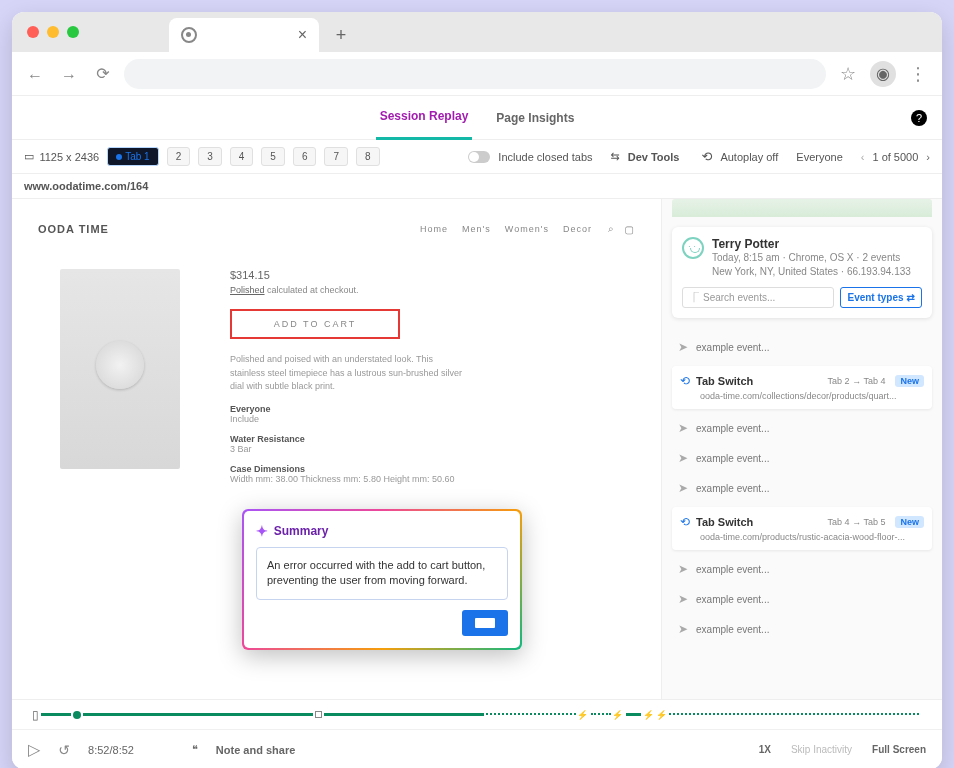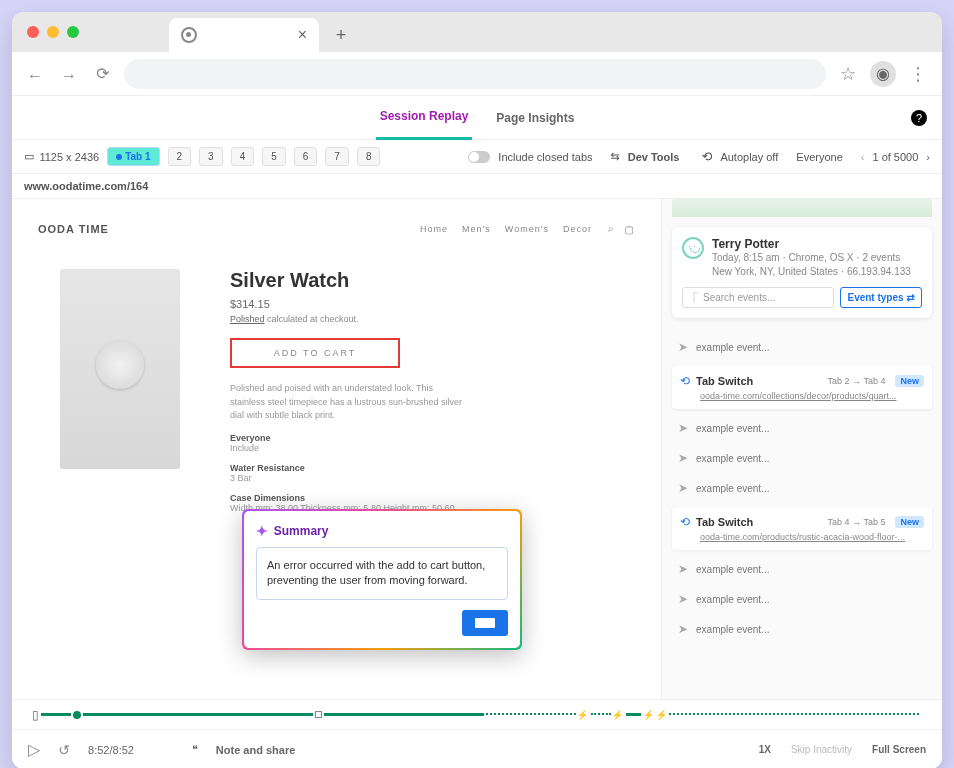--- a/index.html
+++ b/index.html
@@ -23,21 +23,21 @@
 .addr-icon { color: #888; font-size: 18px; cursor: pointer; width:28px; text-align:center; }
 .avatar-circle { width: 26px; height: 26px; background: #e0e0e0; border-radius: 50%; display:flex; align-items:center; justify-content:center; color:#666; font-size:16px; }
 .content { background: #fff; }
 .top-tabs { display: flex; justify-content: center; align-items: center; height: 44px; border-bottom: 1px solid #eee; position: relative; gap: 20px; }
 .top-tab { font-size: 12px; font-weight: 600; color: #666; padding: 14px 4px; cursor: pointer; }
 .top-tab.active { color: #a21caf; border-bottom: 3px solid #14b8a6; }
 .help-icon { position:absolute; right:15px; width:16px; height:16px; background:#000; color:#fff; border-radius:50%; font-size:11px; display:flex; align-items:center; justify-content:center; cursor:pointer; }
 .toolbar { display: flex; align-items: center; height: 34px; padding: 0 12px; border-bottom: 1px solid #eee; gap: 8px; font-size: 11px; color: #555; }
 .dimension-chip { display:flex; align-items:center; gap:5px; }
 .tab-pill { padding: 3px 8px; background:#f6f6f6; border-radius:3px; border:1px solid #e0e0e0; cursor:pointer; font-size:10px; }
-.tab-pill.active { background:#5eead4; border-color:#b6d7ff; color:#1a73e8;font-weight:bold; }
+.tab-pill.active { background:#0f172a; border-color:#b6d7ff; color:#1a73e8; }
 .dot-blue { display:inline-block; width:6px; height:6px; background:#1a73e8; border-radius:50%; margin-right:3px; }
 .toggle { width: 22px; height: 12px; background:#ccc; border-radius:6px; position:relative; cursor:pointer; }
 .toggle::after { content:''; width:10px; height:10px; background:#fff; border-radius:50%; position:absolute; top:1px; left:1px; }
 .spacer { flex:1; }
 .url-row { padding: 6px 12px; font-size: 11px; color:#555; font-weight:700; border-bottom:1px solid #eee; }
 .main-split { display:flex; min-height: 500px; }
 .viewport { flex:1; padding: 18px; position:relative; border-right:1px solid #eee; }
 .sidebar { width: 280px; background:#fafafa; }
 .store-header { display:flex; align-items:center; font-size:10px; letter-spacing:1px; color:#555; padding: 6px 8px 14px 8px; }
 .brand { font-weight:700; font-size:11px; }
@@ -73,21 +73,21 @@
 .event-types-btn { border:1px solid #1a73e8; color:#1a73e8; border-radius:3px; padding:4px 6px; font-size:10px; font-weight:600; cursor:pointer; display:flex; align-items:center; gap:3px; }
 .event-list { padding:4px 10px; }
 .event-item { display:flex; align-items:center; gap:8px; padding:8px 6px; font-size:10px; color:#777; }
 .event-icon { color:#aaa; font-size:12px; }
 .event-tab-switch { background:#fff; border-radius:4px; padding:8px; margin:4px 0; box-shadow:0 1px 3px rgba(0,0,0,0.08); }
 .ets-header { display:flex; align-items:center; gap:6px; font-size:11px; }
 .ets-icon { color:#1a73e8; font-size:12px; }
 .ets-title { font-weight:700; color:#333; }
 .ets-tabs { margin-left:auto; font-size:9px; color:#888; }
 .new-badge { background:#d1e7ff; color:#1a73e8; font-size:9px; padding:1px 5px; border-radius:3px; margin-left:4px; font-weight:600; }
-.ets-url { font-size:9px; color:#888; margin-top:3px; margin-left:20px; overflow:hidden; text-overflow:ellipsis; white-space:nowrap;text-decoration:underline; }
+.ets-url { font-size:9px; color:#888; margin-top:3px; margin-left:20px; overflow:hidden; text-overflow:ellipsis; white-space:nowrap; }
 .timeline-bar { display:flex; align-items:center; height:30px; padding:0 20px; gap:2px; border-top:1px solid #eee; }
 .tl-seg { height:3px; background:#0a8a5f; position:relative; }
 .tl-dashed { height:3px; border-top:2px dotted #0a8a5f; }
 .tl-marker { width:8px; height:8px; background:#0a8a5f; border-radius:50%; }
 .tl-box { width:7px; height:7px; border:1px solid #888; background:#fff; }
 .tl-bolt { color:#0a8a5f; font-size:9px; }
 .controls { display:flex; align-items:center; height:40px; padding:0 16px; gap:18px; font-size:11px; color:#666; border-top:1px solid #f0f0f0; }
 .play-btn { color:#888; font-size:16px; cursor:pointer; }
 .rewind-btn { color:#888; font-size:14px; cursor:pointer; }
 .ctrl-right { margin-left:auto; display:flex; gap:20px; align-items:center; font-size:10px; }
@@ -170,21 +170,20 @@
           <span style="margin-left:16px;color:#888;">⌕</span>
           <span style="margin-left:10px;color:#888;">▢</span>
         </div>
         <div class="product-row">
           <div style="width:160px;display:flex;justify-content:center;">
             <div class="watch-img">
               <div class="watch-face"></div>
             </div>
           </div>
           <div class="product-info">
-            <div class="product-title">Silver Watch</div>
             <div class="price">$314.15</div>
             <div class="shipping"><u>Polished</u><span> calculated at checkout.</span></div>
             <div class="add-cart-btn">ADD TO CART</div>
             <div class="desc">Polished and poised with an understated look. This stainless steel timepiece has a lustrous sun-brushed silver dial with subtle black print.</div>
             <div class="spec-label">Everyone</div>
             <div class="spec-val">Include</div>
             <div class="spec-label">Water Resistance</div>
             <div class="spec-val">3 Bar</div>
             <div class="spec-label">Case Dimensions</div>
             <div class="spec-val">Width mm: 38.00    Thickness mm: 5.80    Height mm: 50.60</div>

